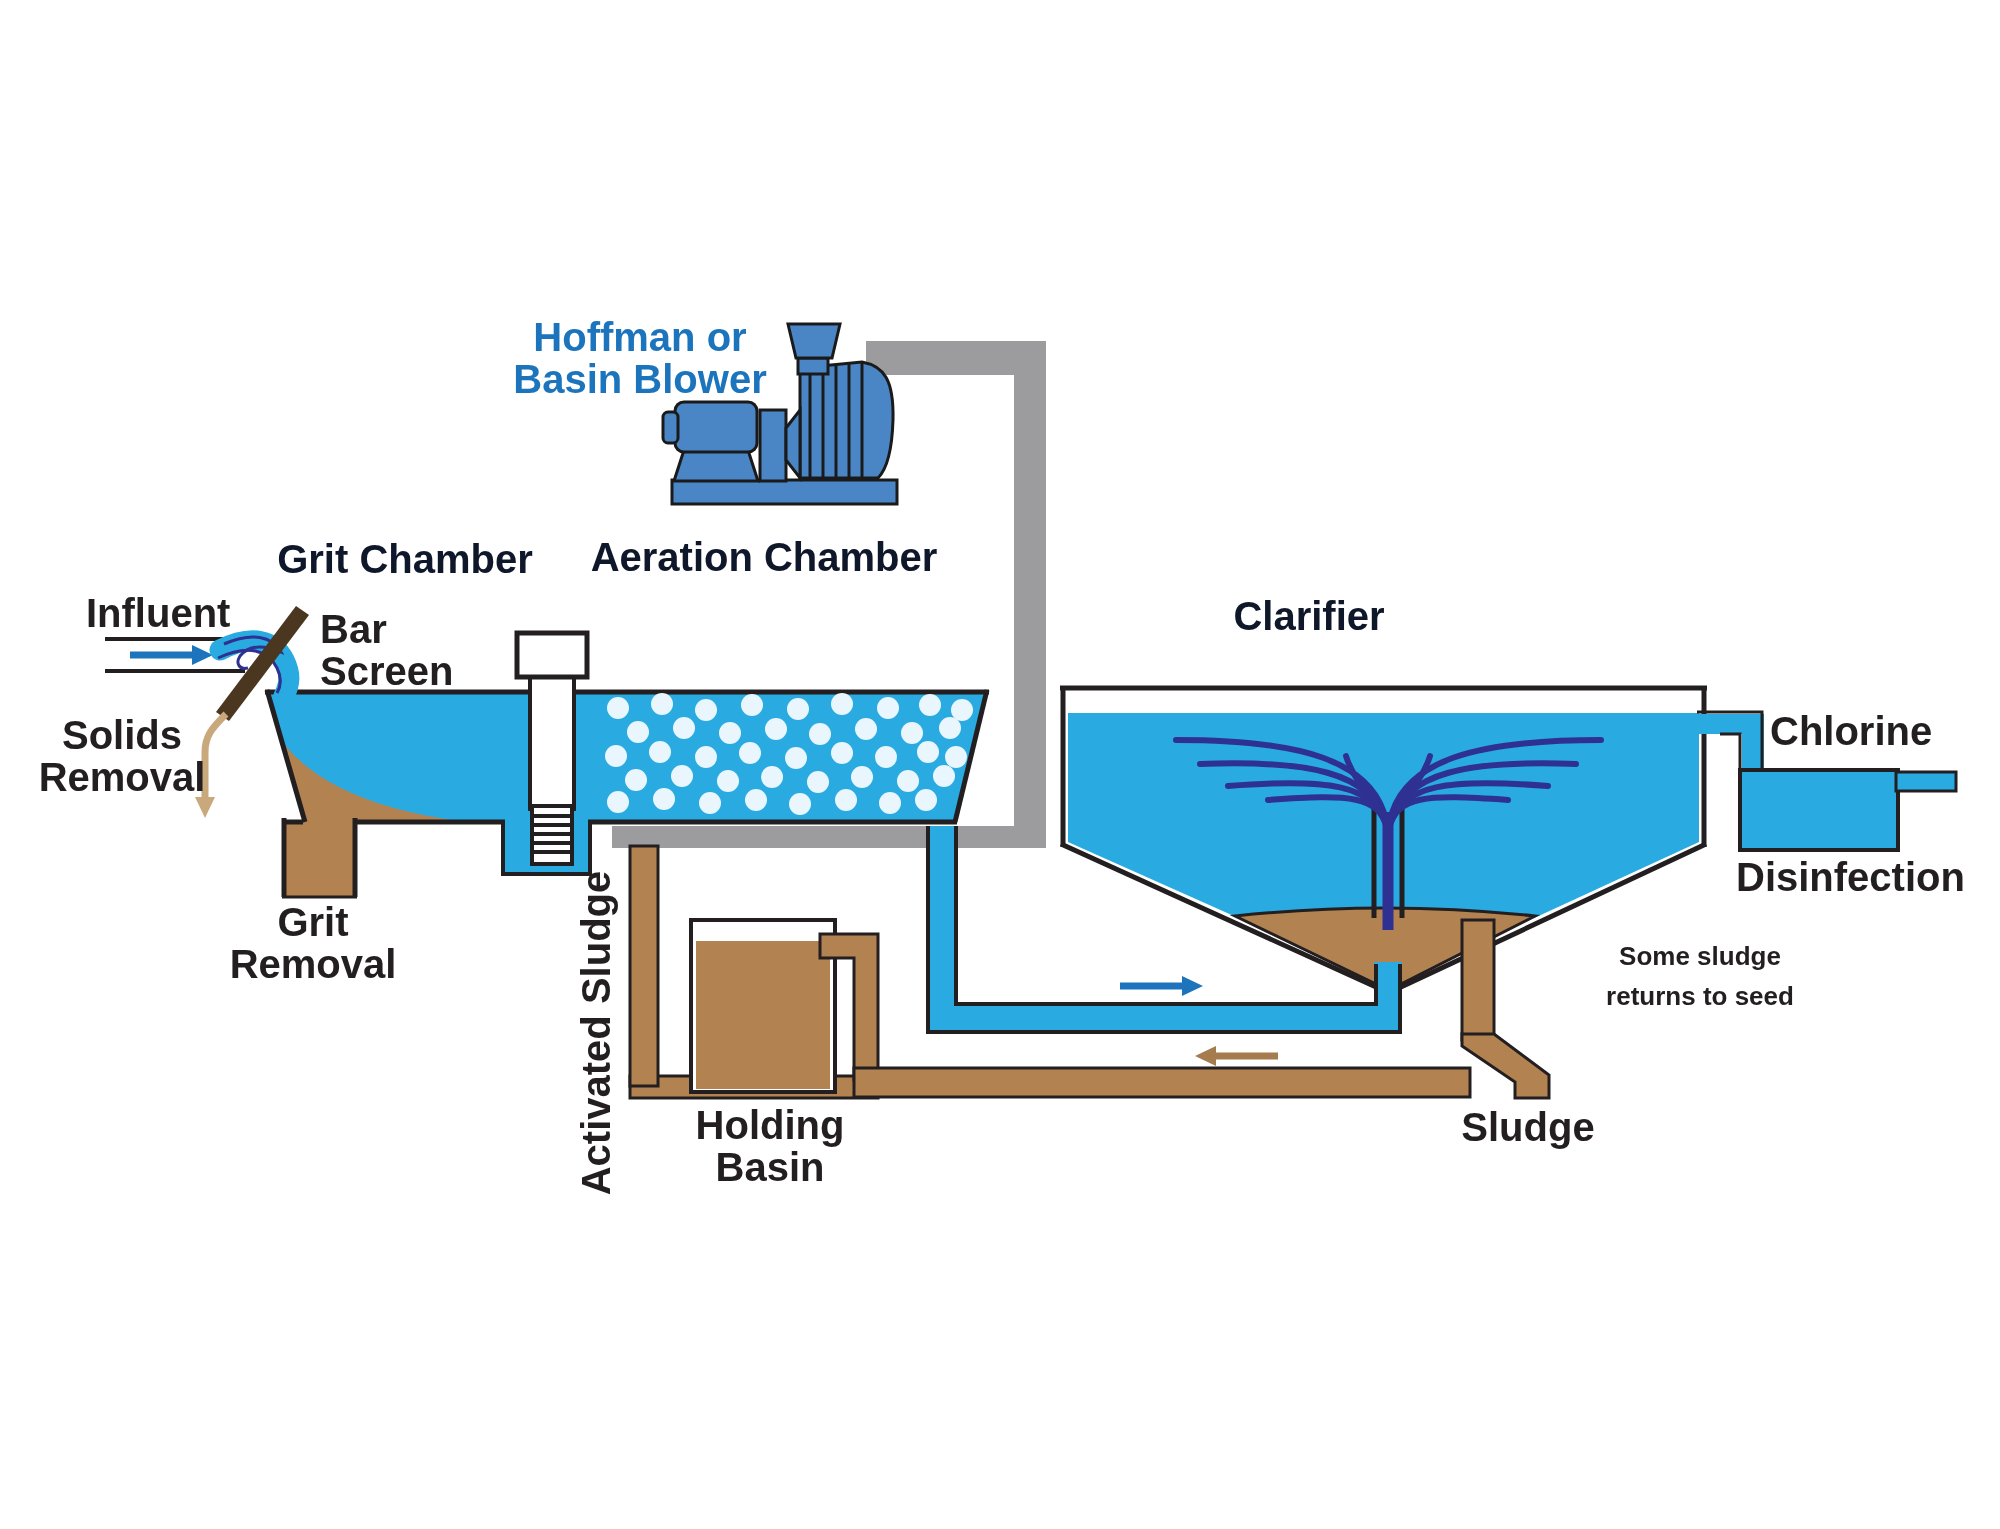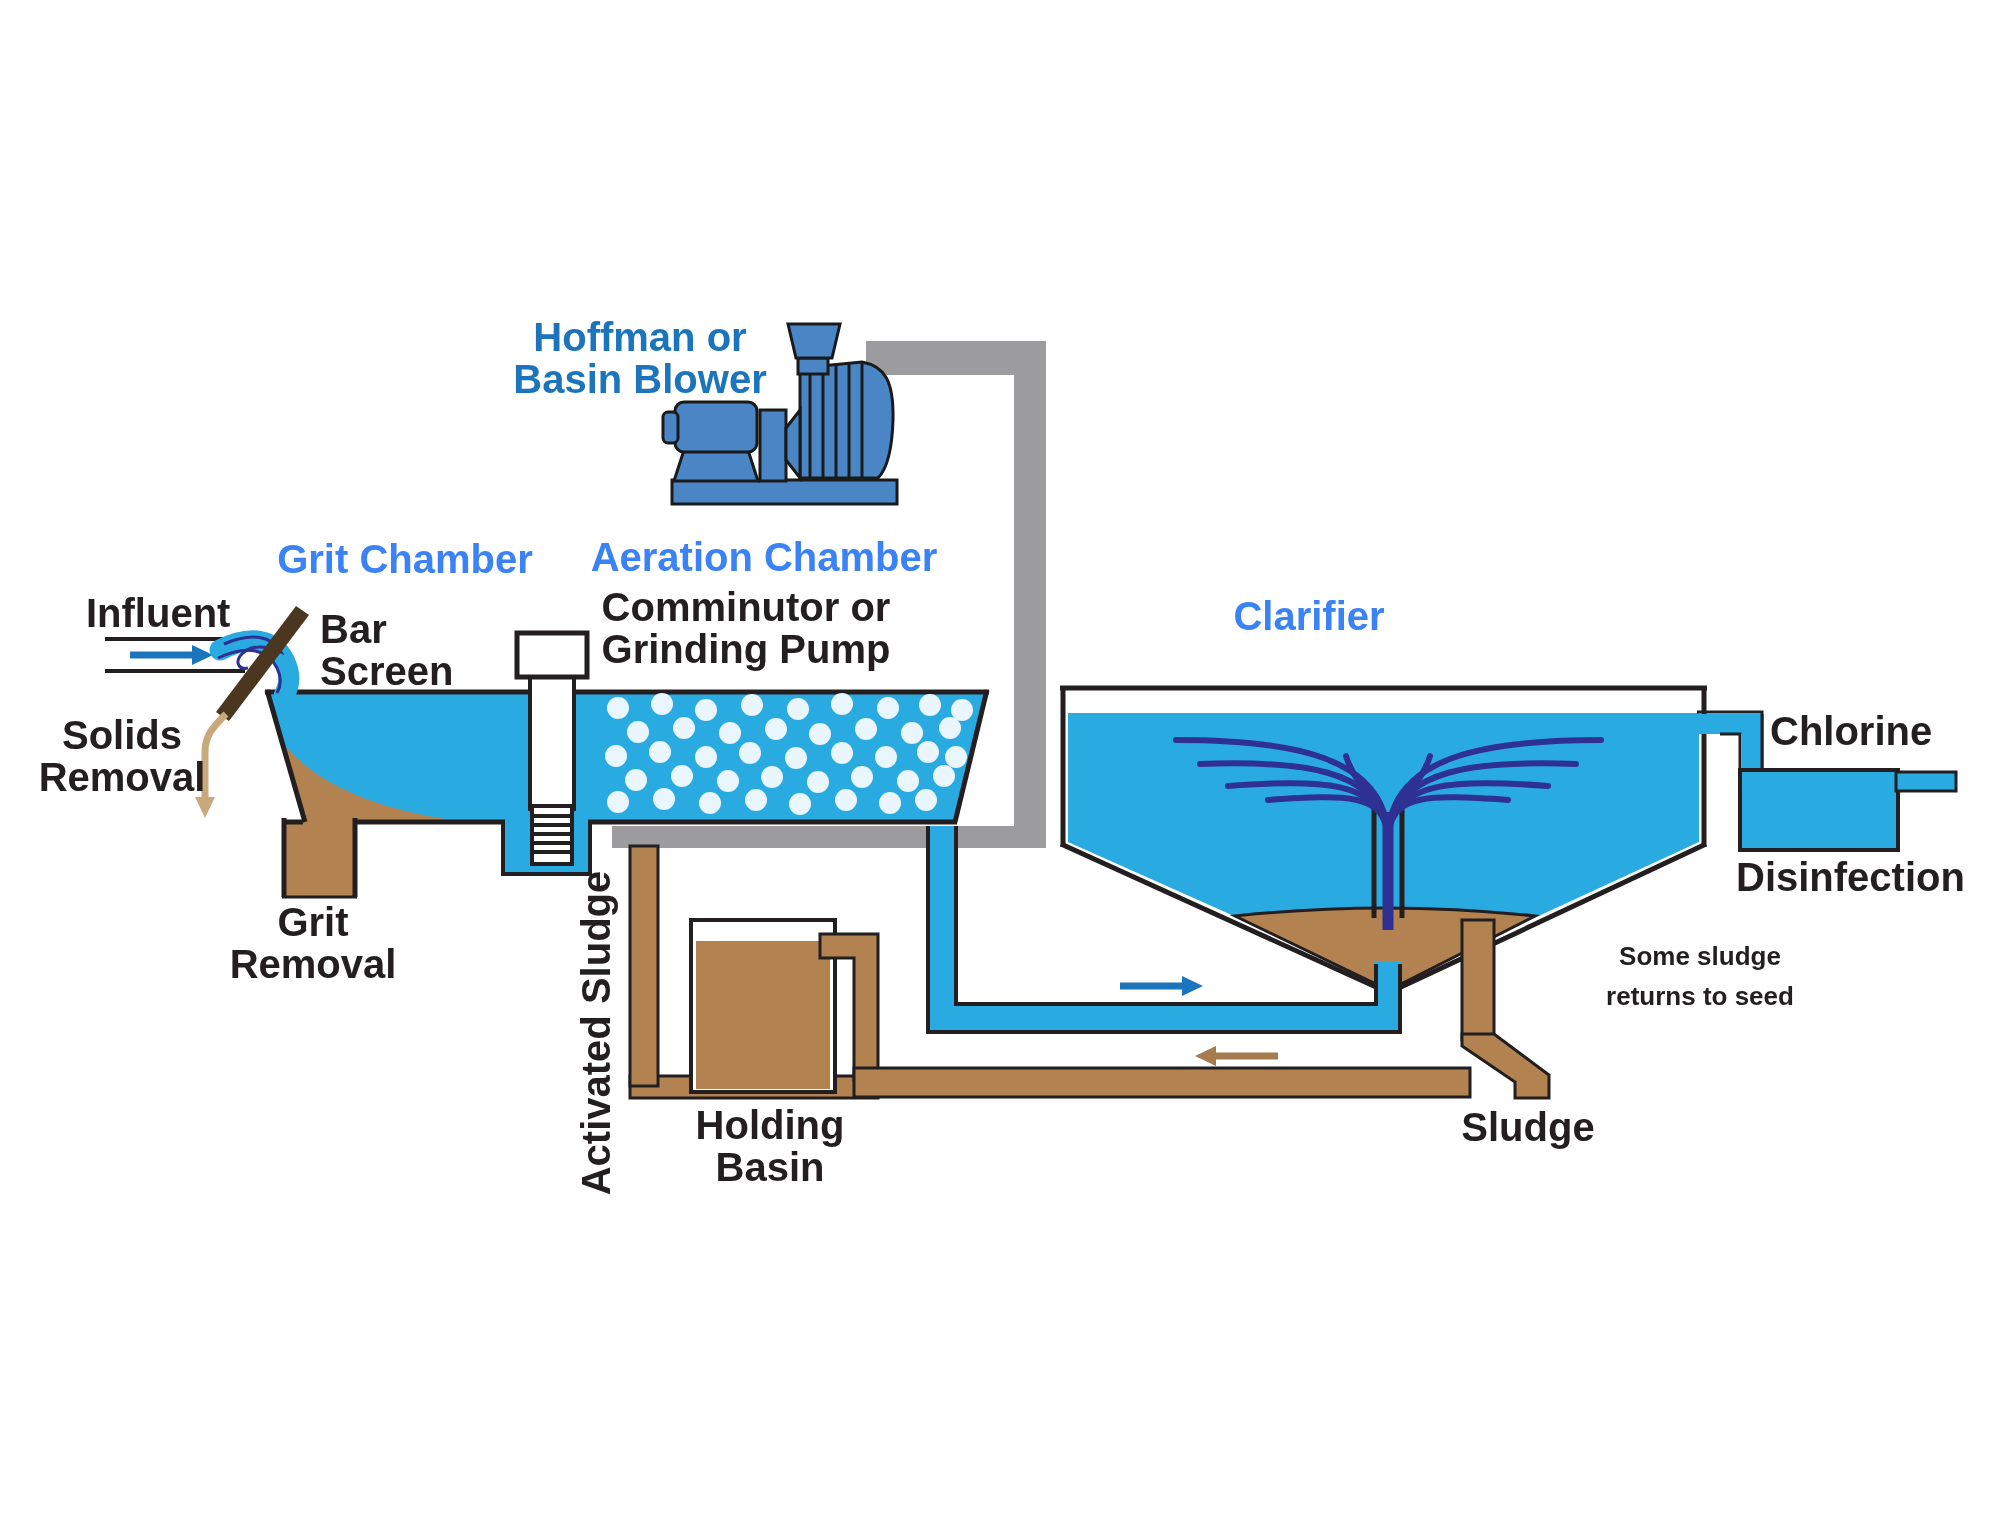--- a/index.html
+++ b/index.html
@@ -2,21 +2,21 @@
 <html><head>
 <meta charset="utf-8">
 <style>
   html,body{margin:0;padding:0;background:#ffffff;}
   #stage{position:relative;width:2000px;height:1529px;background:#ffffff;overflow:hidden;
          font-family:"Liberation Sans",sans-serif;}
   #stage svg{position:absolute;left:0;top:0;}
   .lbl{position:absolute;font-weight:700;font-size:40px;line-height:42px;color:#231F20;
        white-space:nowrap;}
   .ctr{text-align:center;}
-  .red{color:#3b82f6;}
+  .red{color:#0f172a;}
   .blue{color:#1C75BC;}
   .small{font-size:26px;line-height:40px;}
   .vlabel{position:absolute;left:416px;top:1011px;width:360px;height:44px;
           transform:rotate(-90deg);transform-origin:center;text-align:center;
           font-weight:700;font-size:40px;color:#231F20;white-space:nowrap;}
 </style>
 </head>
 <body>
 
 <div id="stage">
@@ -225,24 +225,20 @@
 
   <div class="lbl blue ctr" style="left:430px;top:316px;width:420px;">
     <div>Hoffman or</div>
     <div>Basin Blower</div>
   </div>
 
   <div class="lbl red ctr" style="left:255px;top:538px;width:300px;">Grit Chamber</div>
 
   <div class="lbl red ctr" style="left:564px;top:536px;width:400px;">Aeration Chamber</div>
 
-  <div class="lbl ctr" style="left:546px;top:586px;width:400px;">
-    <div>Comminutor or</div>
-    <div>Grinding Pump</div>
-  </div>
 
   <div class="lbl" style="left:86px;top:592px;">Influent</div>
 
   <div class="lbl" style="left:320px;top:608px;">
     <div>Bar</div>
     <div>Screen</div>
   </div>
 
   <div class="lbl ctr" style="left:22px;top:714px;width:200px;">
     <div>Solids</div>

